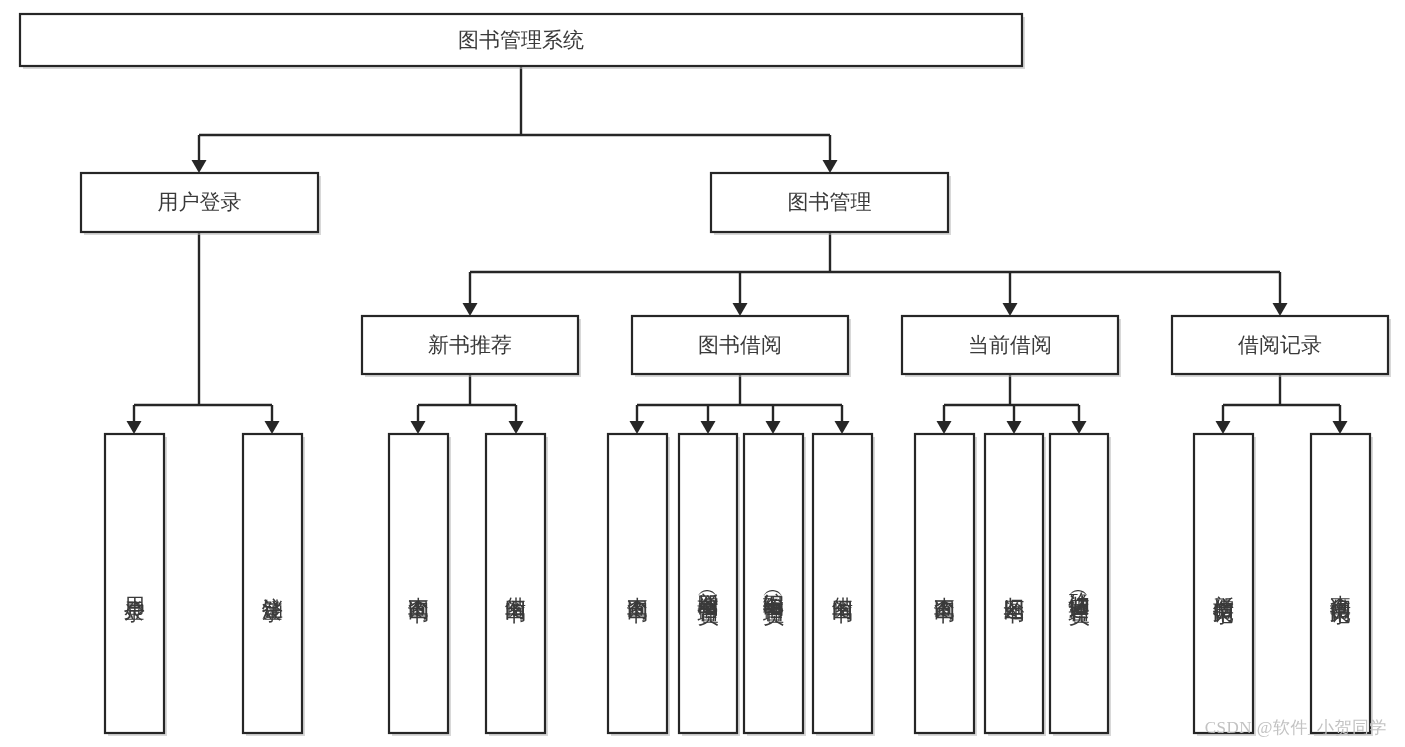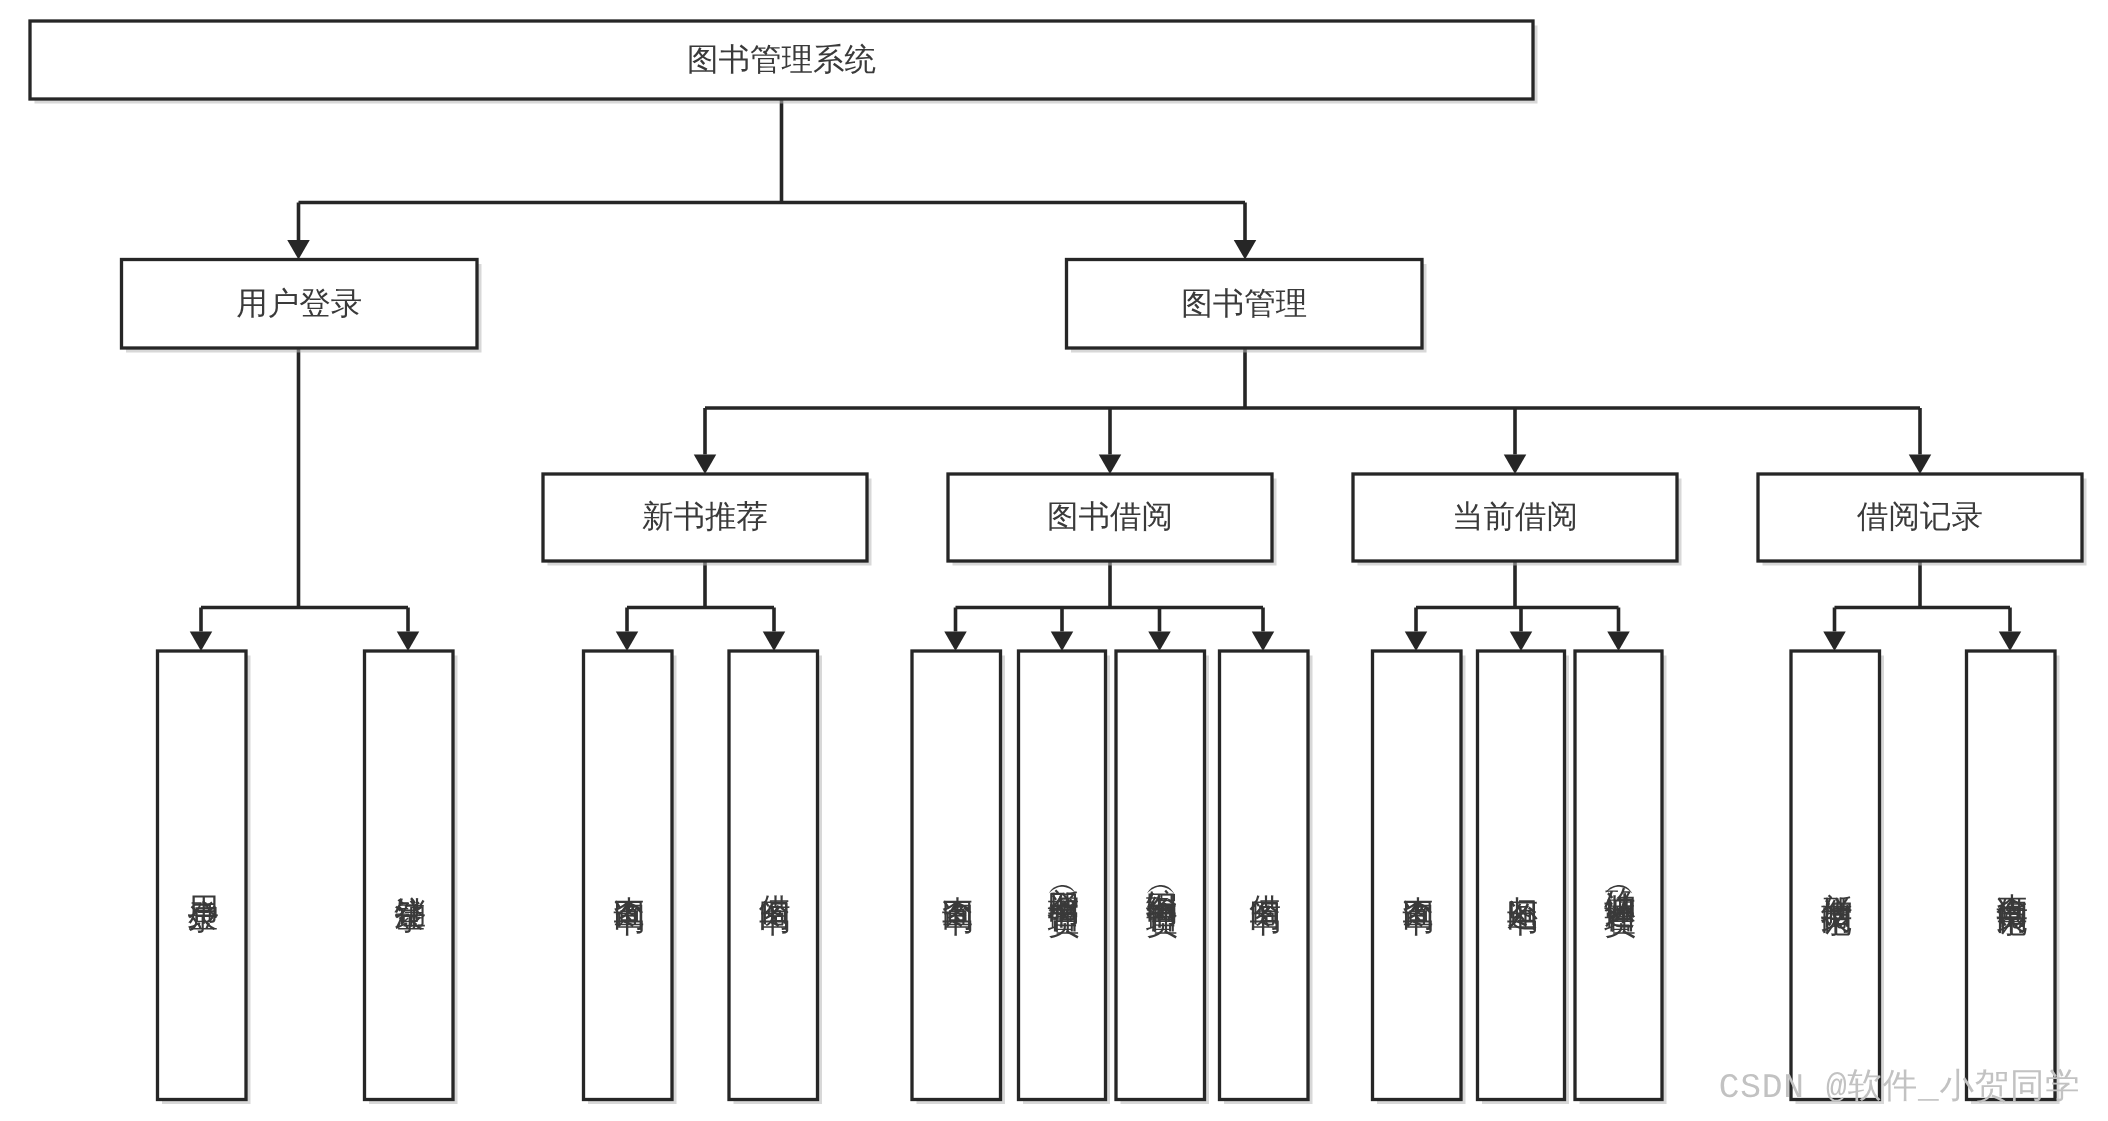--- a/index.html
+++ b/index.html
@@ -67,22 +67,22 @@
     line-height: 1.05;
     letter-spacing: 2px;
     color: #3a3a3a;
     white-space: nowrap;
     text-align: center;
   }
   .watermark {
     position: absolute;
     right: 18px;
     bottom: 8px;
-    font-family: Liberation Mono, monospace;
-    font-size: 23px;
+    font-family: Liberation Serif, serif;
+    font-size: 17px;
     color: #c2c2c2;
     letter-spacing: 0.5px;
     user-select: none;
     white-space: nowrap;
   }
 </style>
 </head>
 <body>
 
 <div id="diagram-root">

